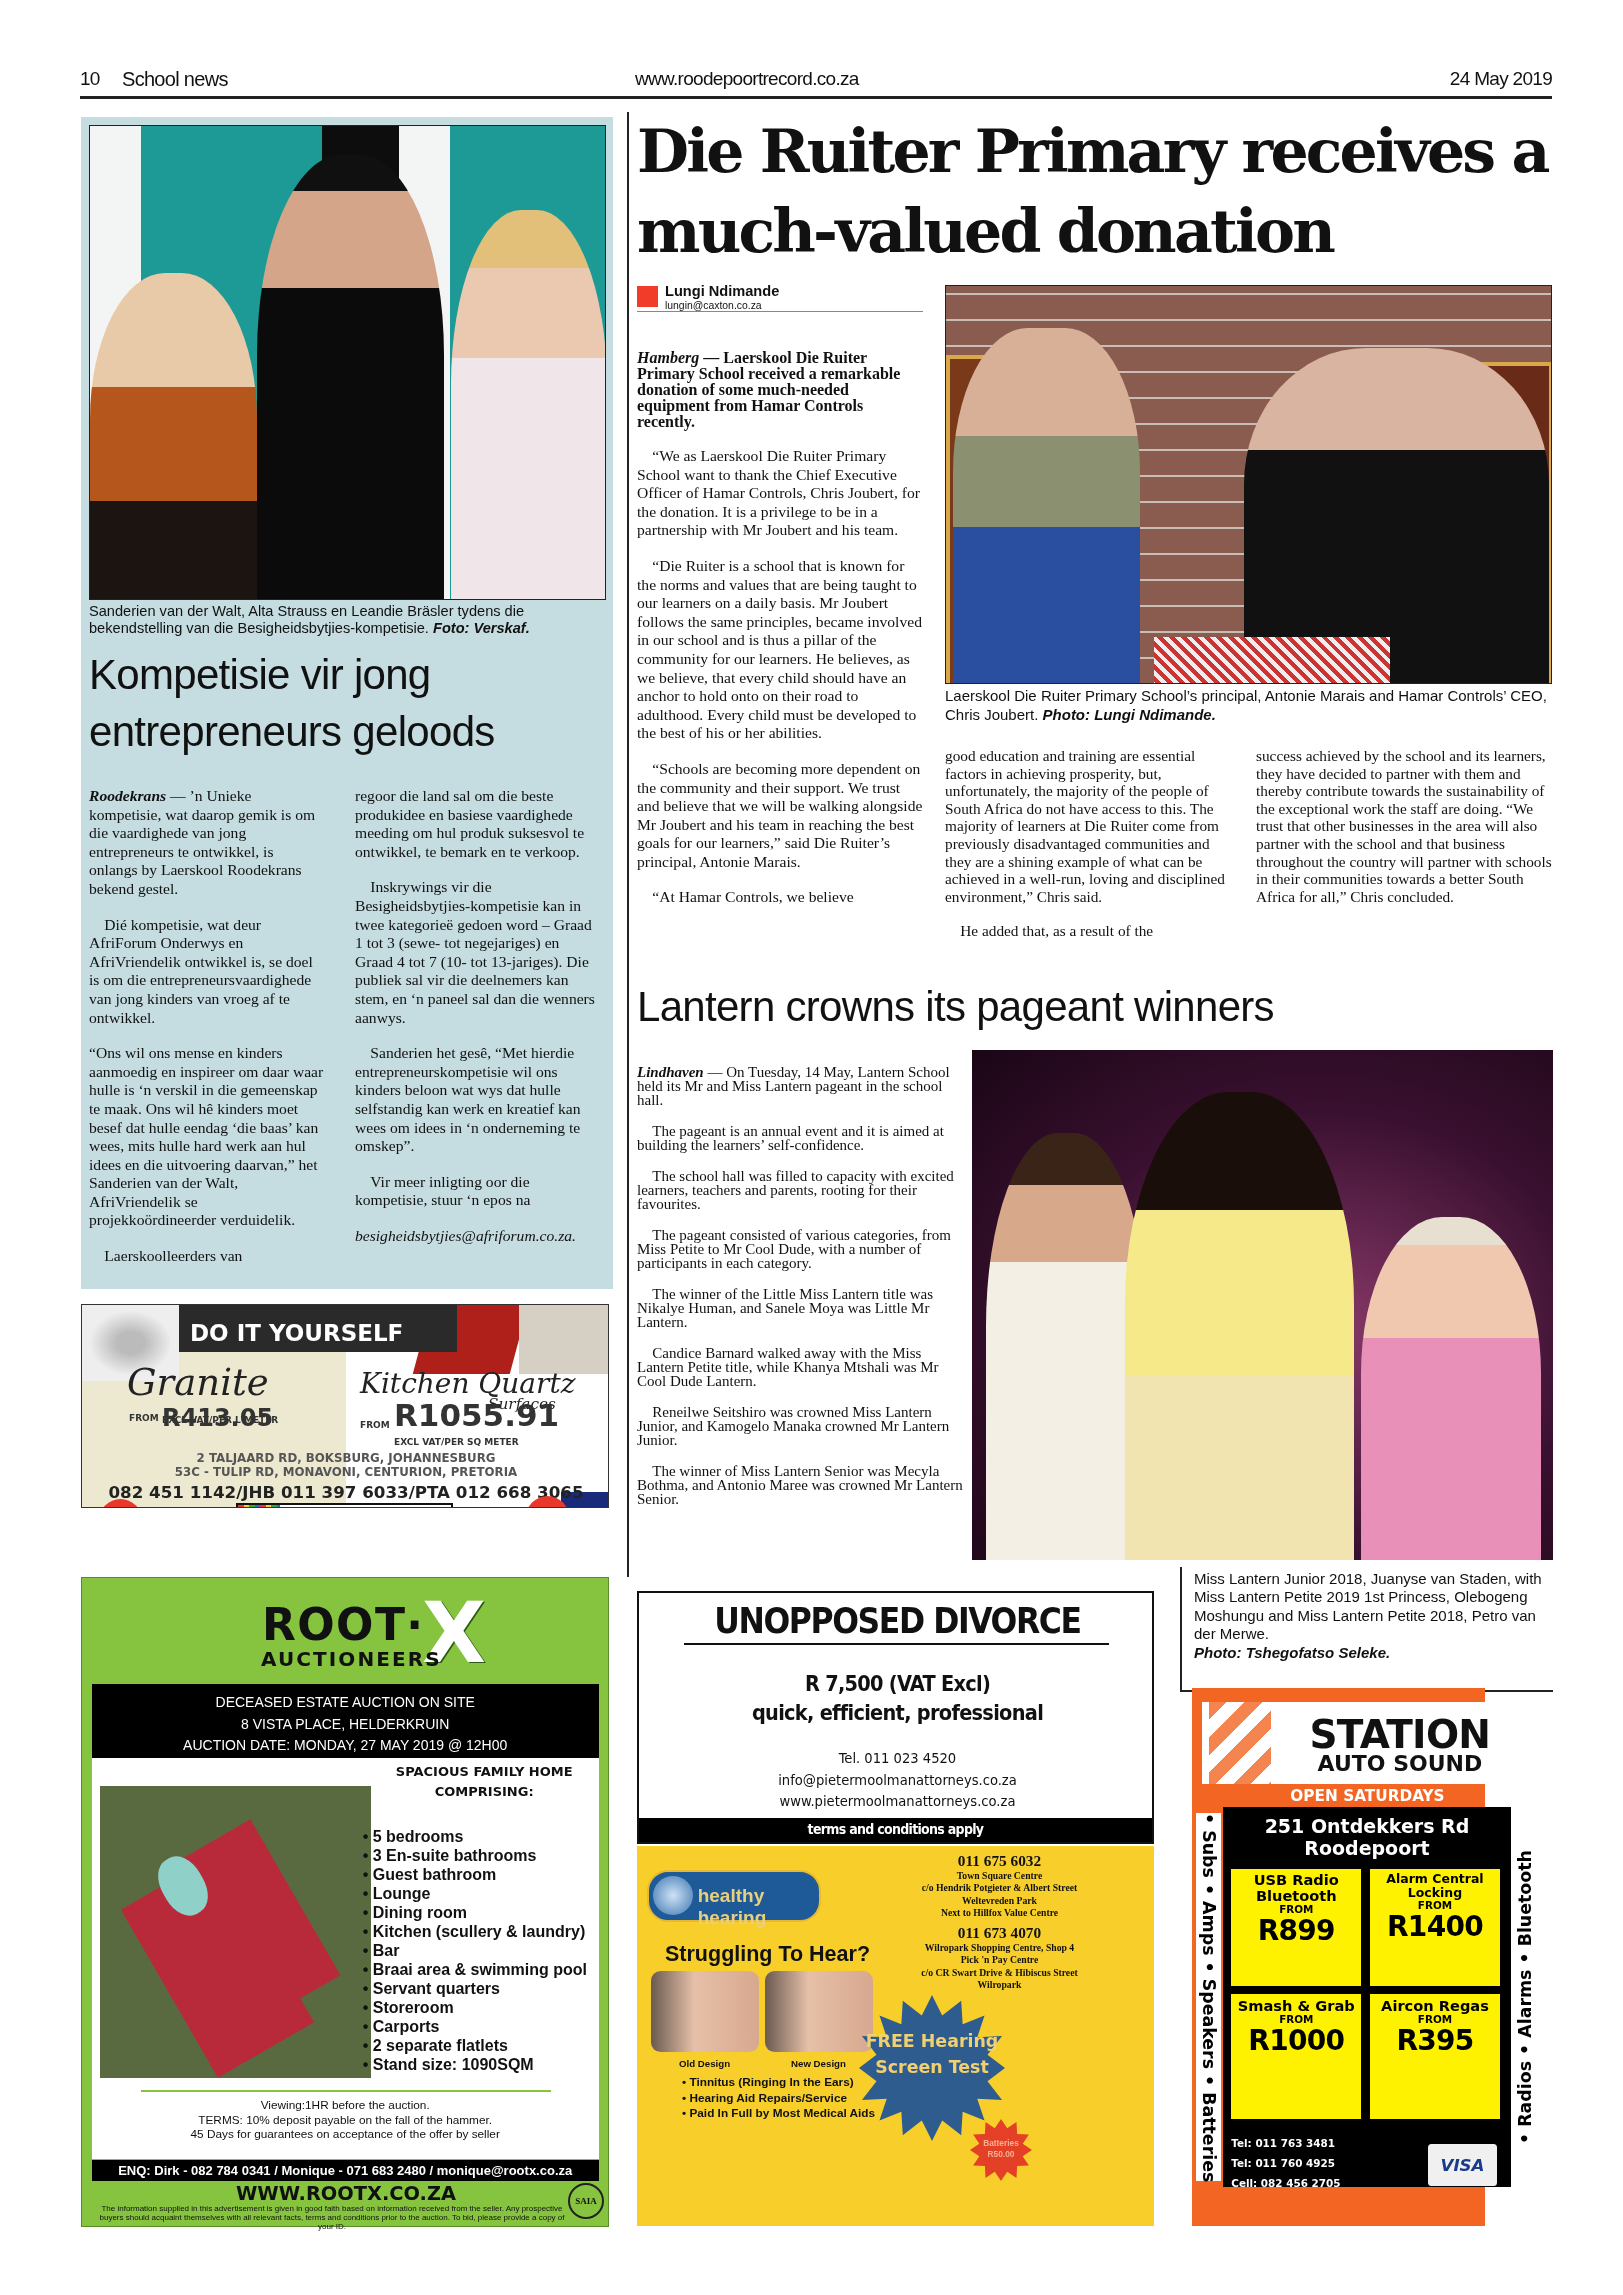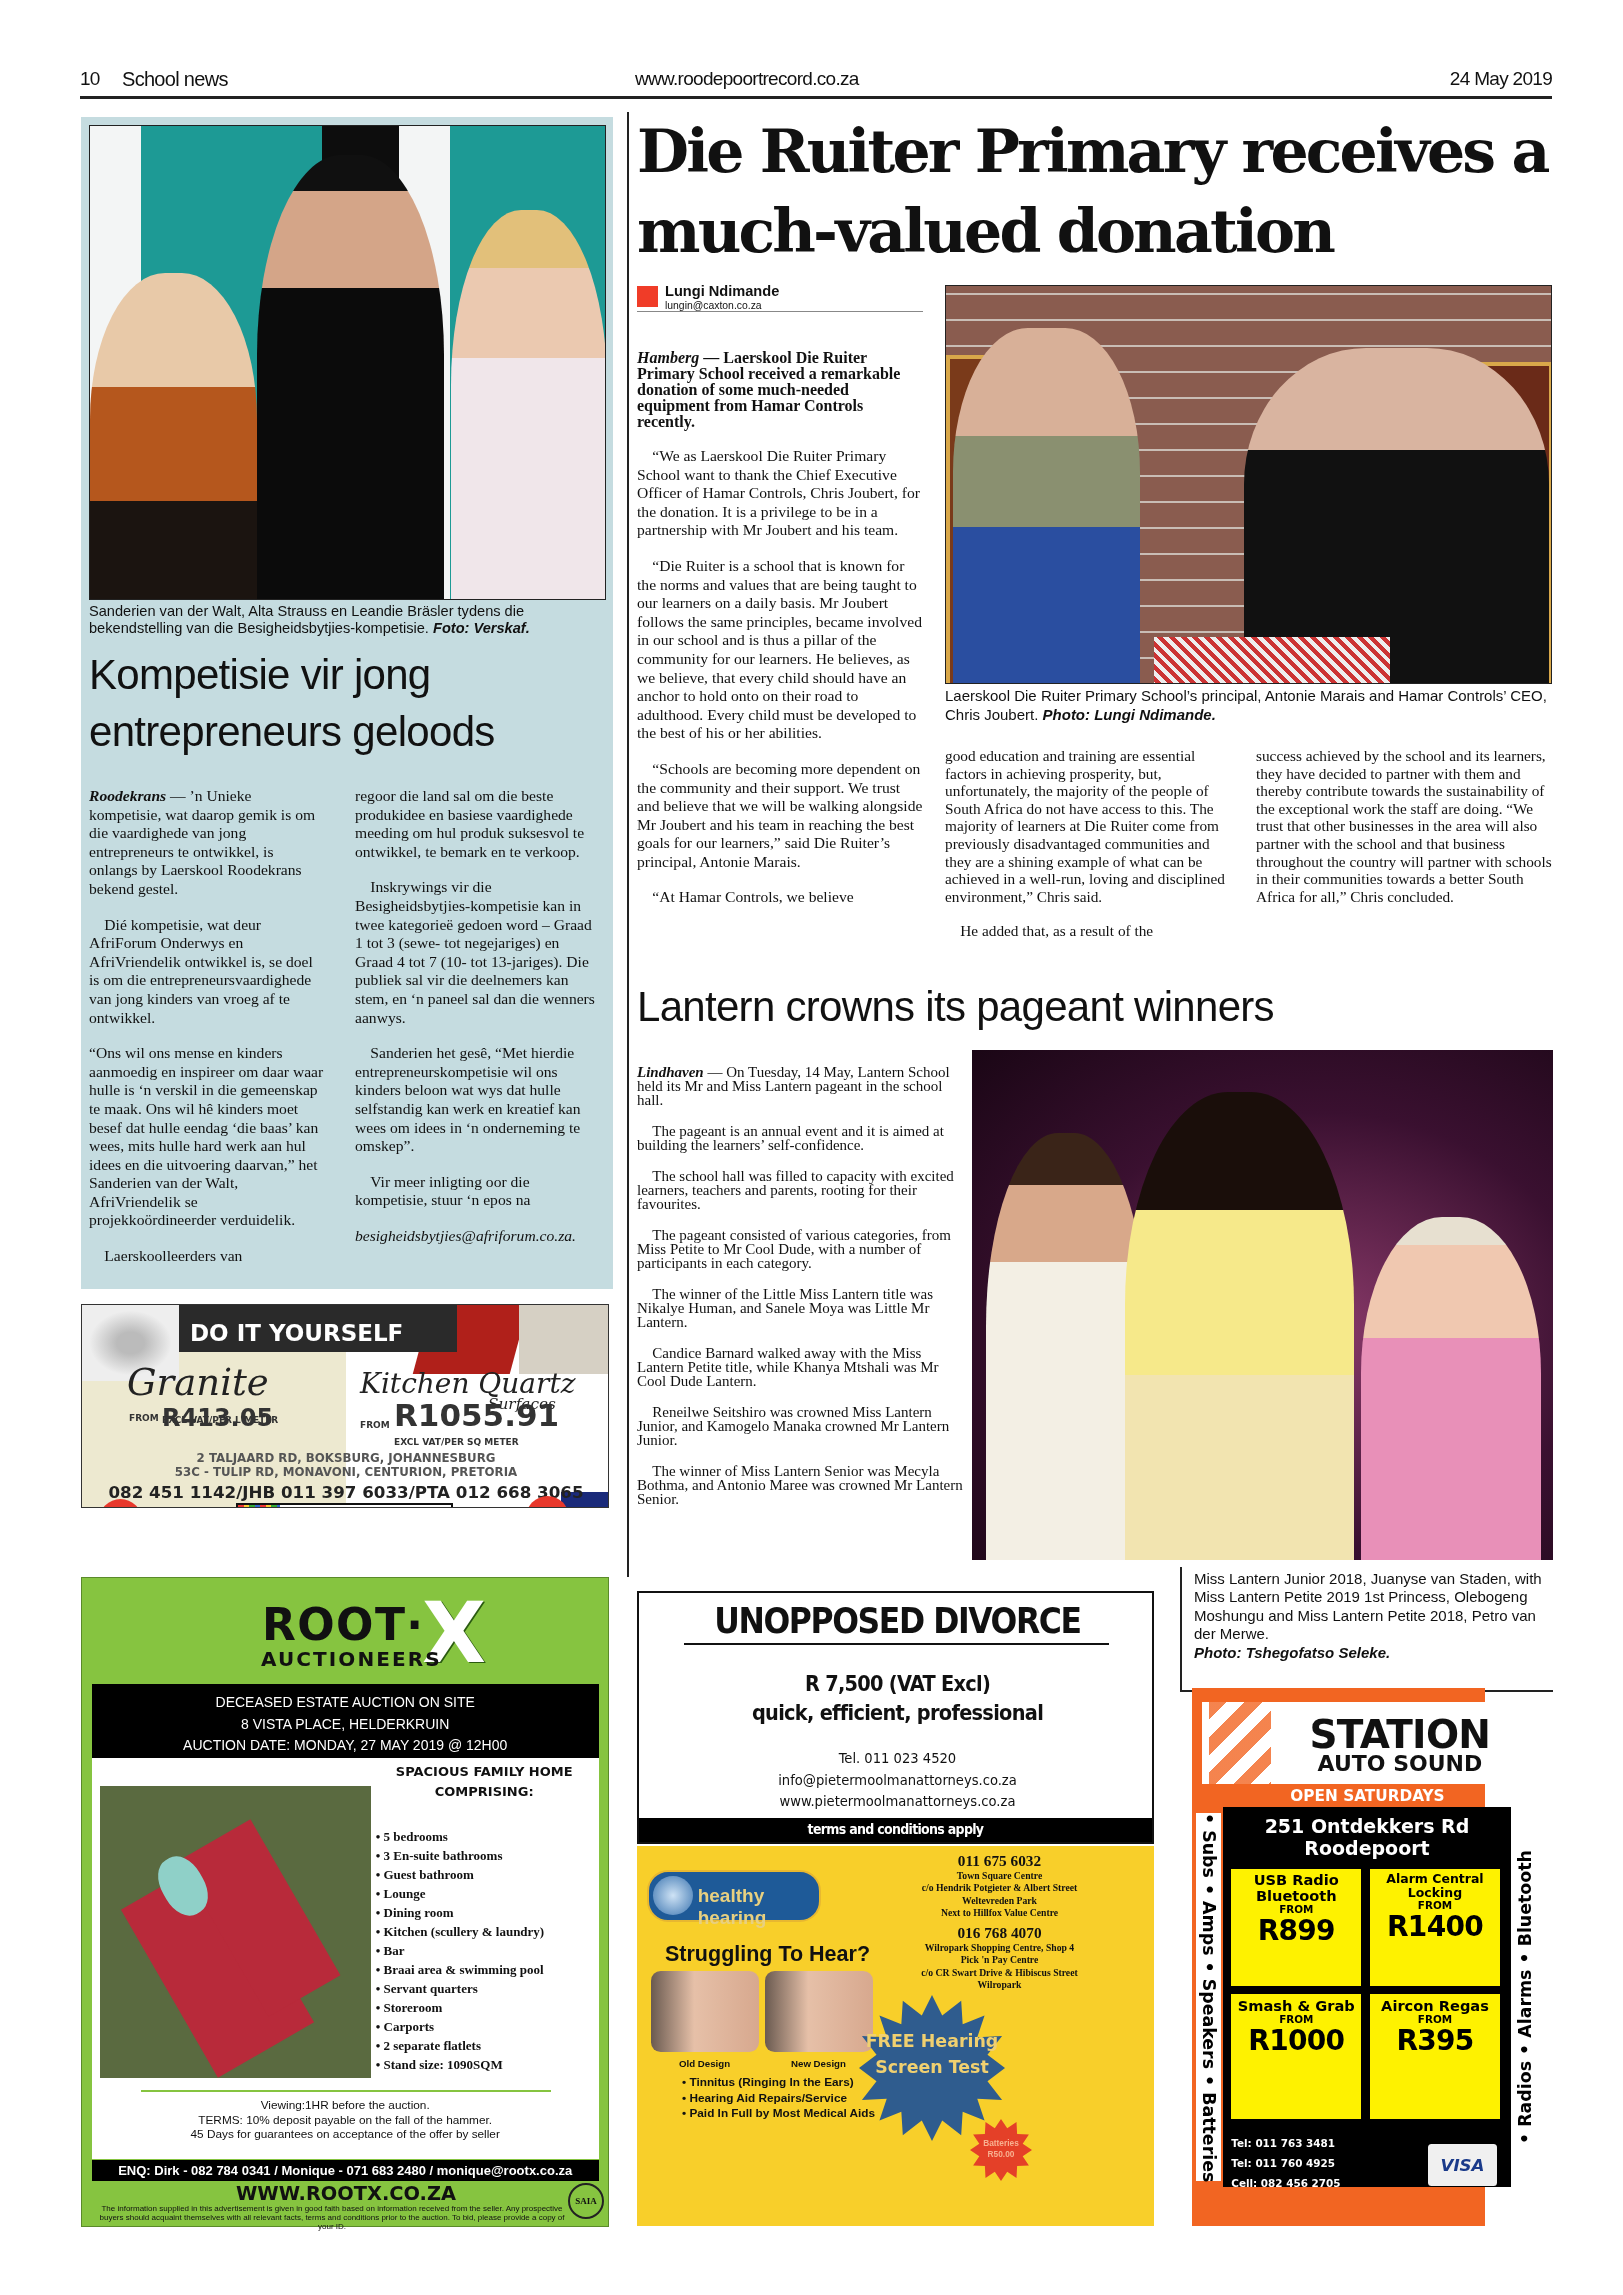--- a/index.html
+++ b/index.html
@@ -71,21 +71,21 @@
   
   .rootx { top: 1577px; left: 81px; width: 528px; height: 650px; background: #86c440; border: 1.4px solid #5a8a2a; }
   .rootx .logo1 { position: absolute; left: 180px; top: 21px; font-family: "DejaVu Sans", sans-serif; font-weight: bold; font-size: 44px; letter-spacing: 1.4px; color: #111; }
   .rootx .logo2 { position: absolute; left: 179px; top: 69px; font-family: "DejaVu Sans", sans-serif; font-weight: bold; font-size: 20px; letter-spacing: 2.1px; color: #111; }
   .rootx .xmark { position: absolute; left: 340px; top: 7px; font-family: "DejaVu Sans", sans-serif; font-weight: bold; font-size: 83px; color: #fff; text-shadow: 1.4px 1.4px 0 #2a5a10; }
   .rootx .blackbar { position: absolute; left: 9.7px; top: 106px; width: 507px; height: 75px; background: #000; color: #fff; font-family: "Liberation Sans", sans-serif; font-size: 14px; line-height: 21.5px; text-align: center; padding-top: 8.3px; }
   .rootx .white { position: absolute; left: 9.7px; top: 180px; width: 507px; height: 401px; background: #fff; }
   .rootx .aerial { position: absolute; left: 8.3px; top: 28px; width: 271px; height: 292px; background: #5a6a40; overflow: hidden; }
   .rootx .aerial .roof { position: absolute; background: #b82a3a; }
   .rootx .spacious { position: absolute; left: 285px; top: 4.2px; width: 215px; text-align: center; font-family: "DejaVu Sans", sans-serif; font-weight: bold; font-size: 13px; line-height: 19.4px; }
-  .rootx ul { position: absolute; left: 284px; top: 69px; list-style: none; font-family: Liberation Serif, serif; font-weight: bold; font-size: 13px; line-height: 19px; }
+  .rootx ul { position: absolute; left: 271px; top: 69px; list-style: none; font-family: Liberation Sans, sans-serif; font-weight: bold; font-size: 16px; line-height: 19px; }
   .rootx ul li::before { content: "• "; }
   .rootx .greenline { position: absolute; left: 49px; top: 332px; width: 410px; height: 2.1px; background: #86c440; }
   .rootx .terms { position: absolute; left: 0; top: 340px; width: 507px; text-align: center; font-family: "Liberation Sans", sans-serif; font-size: 11.8px; line-height: 14.6px; }
   .rootx .enq { position: absolute; left: 9.7px; top: 582px; width: 507px; height: 21px; background: #000; color: #fff; font-family: "Liberation Sans", sans-serif; font-weight: bold; font-size: 13px; text-align: center; line-height: 21px; }
   .rootx .www { position: absolute; left: 0; top: 604px; width: 528px; text-align: center; font-family: "DejaVu Sans", sans-serif; font-weight: bold; font-size: 19.4px; color: #111; }
   .rootx .disc { position: absolute; left: 14px; top: 626px; width: 472px; text-align: center; font-family: "Liberation Sans", sans-serif; font-size: 8px; line-height: 9px; }
   .rootx .saia { position: absolute; left: 486px; top: 605px; width: 36px; height: 36px; border-radius: 50%; border: 2.1px solid #222; font-family: "Liberation Serif", serif; font-size: 9px; font-weight: bold; display: flex; align-items: center; justify-content: center; }
 
   
   .divorce { top: 1591px; left: 637px; width: 517px; height: 253px; border: 2.1px solid #111; background: #fff; font-family: "DejaVu Sans Condensed", "DejaVu Sans", sans-serif; text-align: center; }
@@ -327,21 +327,21 @@
     <li>Tinnitus (Ringing In the Ears)</li>
     <li>Hearing Aid Repairs/Service</li>
     <li>Paid In Full by Most Medical Aids</li>
   </ul>
   <div class="addr">
     <div class="ph">011 675 6032</div>
     <div>Town Square Centre</div>
     <div>c/o Hendrik Potgieter &amp; Albert Street</div>
     <div>Weltevreden Park</div>
     <div>Next to Hillfox Value Centre</div>
-    <div class="ph" style="margin-top:4.2px">016 768 4070</div>
+    <div class="ph" style="margin-top:4.2px">011 673 4070</div>
     <div>Wilropark Shopping Centre, Shop 4</div>
     <div>Pick 'n Pay Centre</div>
     <div>c/o CR Swart Drive &amp; Hibiscus Street</div>
     <div>Wilropark</div>
   </div>
   <div class="star"></div>
   <div class="startxt">FREE Hearing Screen Test</div>
   <div class="star2"></div>
   <div class="star2txt">Batteries R50.00</div>
 </div>

